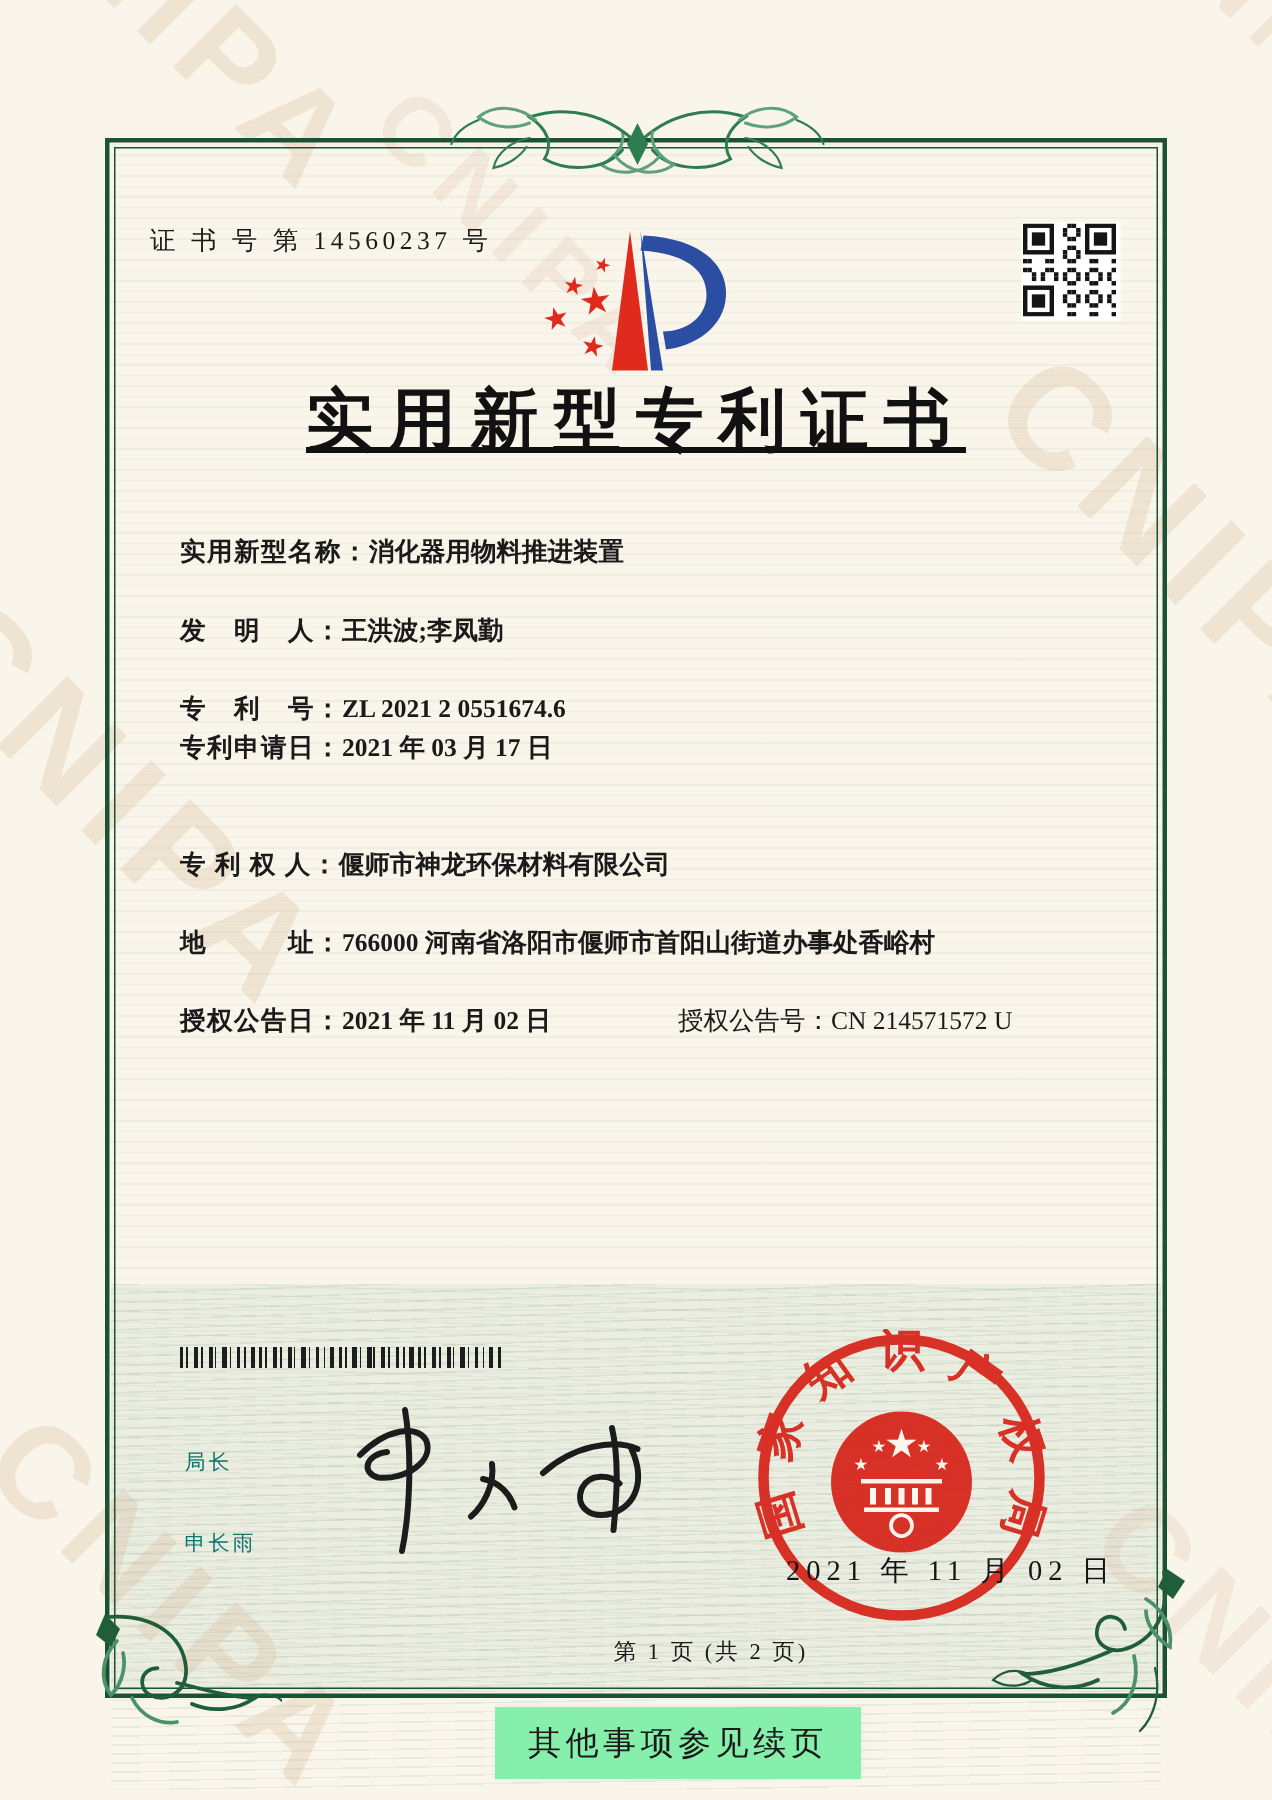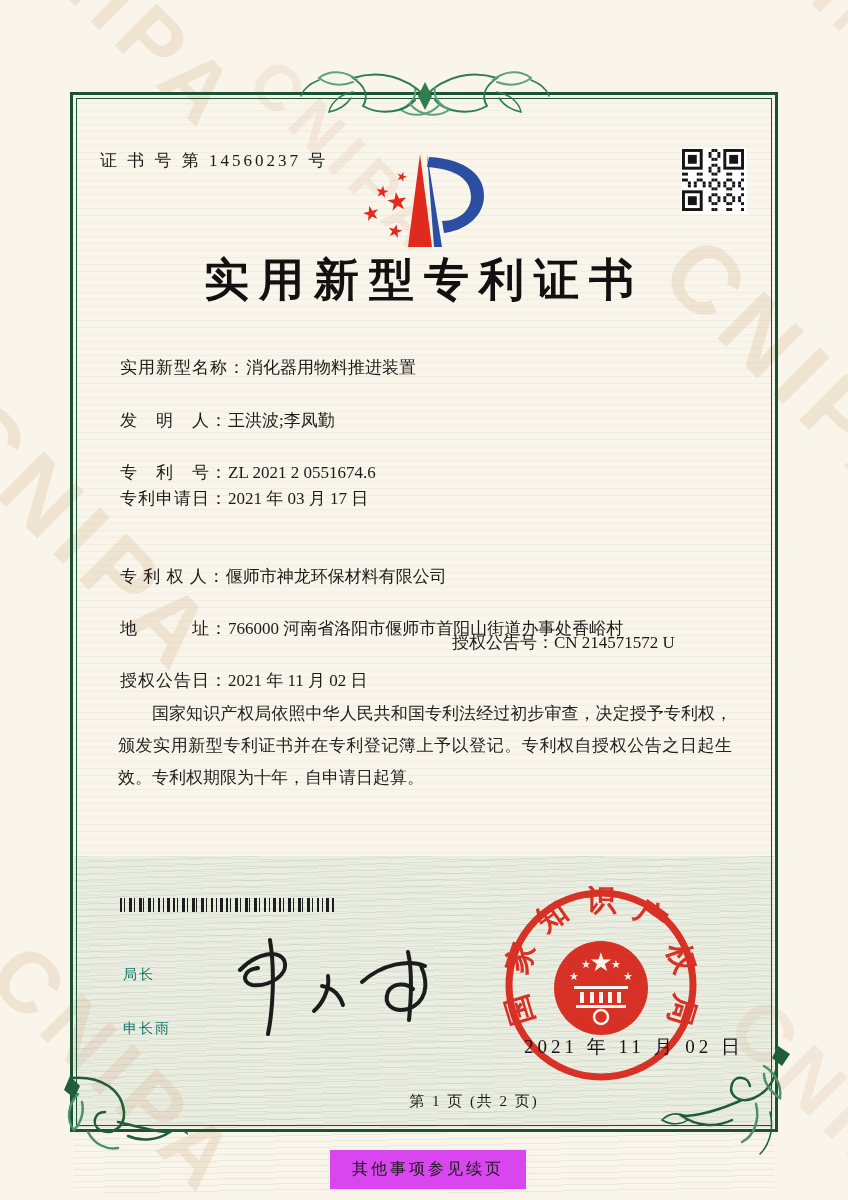--- a/index.html
+++ b/index.html
@@ -49,27 +49,27 @@
   
   .cert-no{
     position:absolute;left:100px;top:149px;z-index:4;
     font-size:17px;letter-spacing:3px;
   }
   .logo{position:absolute;left:352px;top:144px;width:170px;height:110px;z-index:4;}
   .logo .star{position:absolute;color:#e02a1d;line-height:1;}
   .qr{position:absolute;left:681px;top:148px;width:64px;height:64px;z-index:4;background:#fff;padding:1px;}
   .title{
     position:absolute;left:70px;top:250px;width:708px;z-index:4;
-    text-align:center;font-size:45px;font-weight:bold;letter-spacing:10px;color:#111;
-  }
-  .field{position:absolute;left:120px;z-index:4;font-size:17px;white-space:nowrap;}
+    text-align:center;font-size:45px;font-weight:bold;letter-spacing:10px;color:#111;text-decoration:underline;
+  }
+  .field{position:absolute;left:120px;z-index:4;font-size:17px;white-space:nowrap;font-weight:bold;}
   .field .lab{letter-spacing:1px;}
   .f0{top:356px}.f1{top:409px}.f2{top:461px}.f3{top:487px}
   .f4{top:565px}.f5{top:617px}.f6{top:669px}
-  .f6b{position:absolute;left:452px;top:631px;z-index:4;font-size:17px;white-space:nowrap;}
+  .f6b{position:absolute;left:452px;top:669px;z-index:4;font-size:17px;white-space:nowrap;}
   .body-text{
     position:absolute;left:118px;top:698px;width:614px;z-index:4;
     font-size:17px;line-height:32px;text-align:justify;color:#222;
   }
   .body-text p{margin:0;text-indent:2em;}
   .barcode{
     position:absolute;left:120px;top:898px;width:216px;height:14px;z-index:4;
     background:repeating-linear-gradient(90deg,
       #1d1d1d 0 2px,transparent 2px 4px,
       #1d1d1d 4px 5px,transparent 5px 9px,
@@ -92,23 +92,22 @@
   .seal-date{
     position:absolute;left:524px;top:1034px;z-index:5;
     font-size:19px;letter-spacing:4px;color:#141414;white-space:nowrap;
   }
   .page-info{
     position:absolute;left:70px;top:1092px;width:808px;z-index:4;
     text-align:center;font-size:15px;letter-spacing:2px;
   }
   .cont-box{
     position:absolute;left:330px;top:1138px;z-index:4;
-    background:#d946ef;padding:9px 22px;font-size:16px;letter-spacing:3px;
+    background:#86efac;padding:9px 22px;font-size:22px;letter-spacing:3px;
     box-shadow:0 0 4px rgba(0,0,0,0.04);
-    margin-top:12px;
   }
 </style>
 </head>
 <body>
 
 <span class="wm" style="left:-40px;top:-45px;font-size:86px;">CNIPA</span>
 <span class="wm" style="left:225px;top:120px;font-size:64px;color:rgba(214,184,154,0.22);">CNIPA</span>
 <span class="wm" style="left:735px;top:-20px;font-size:60px;color:rgba(214,184,154,0.25);">CNIPA</span>
 <span class="wm" style="left:630px;top:320px;font-size:96px;">CNIPA</span>
 <span class="wm" style="left:-90px;top:480px;font-size:96px;">CNIPA</span>
@@ -278,21 +277,20 @@
 <div class="field f0"><span class="lab">实用新型名称：</span><span>消化器用物料推进装置</span></div>
 <div class="field f1"><span class="lab">发　明　人：</span><span>王洪波;李凤勤</span></div>
 <div class="field f2"><span class="lab">专　利　号：</span><span>ZL 2021 2 0551674.6</span></div>
 <div class="field f3"><span class="lab">专利申请日：</span><span>2021 年 03 月 17 日</span></div>
 <div class="field f4"><span class="lab">专 利 权 人：</span><span>偃师市神龙环保材料有限公司</span></div>
 <div class="field f5"><span class="lab">地　　　址：</span><span>766000  河南省洛阳市偃师市首阳山街道办事处香峪村</span></div>
 <div class="field f6"><span class="lab">授权公告日：</span><span>2021 年 11 月 02 日</span></div>
 <div class="f6b"><span class="lab">授权公告号：</span><span>CN 214571572 U</span></div>
 
 <div class="body-text">
-  <p>国家知识产权局依照中华人民共和国专利法经过初步审查，决定授予专利权，颁发实用新型专利证书并在专利登记簿上予以登记。专利权自授权公告之日起生效。专利权期限为十年，自申请日起算。</p>
 </div>
 
 <div class="barcode"></div>
 
 <div class="director d1">局长</div>
 <div class="director d2">申长雨</div>
 
 <svg class="signature" width="235" height="115" viewBox="0 0 235 115">
   <g stroke="#1c1c1c" fill="none" stroke-width="4" stroke-linecap="round" stroke-linejoin="round">
     <path d="M28,40 C46,22 66,20 72,30 C78,44 58,57 40,55 C29,52 31,40 46,38"></path>

